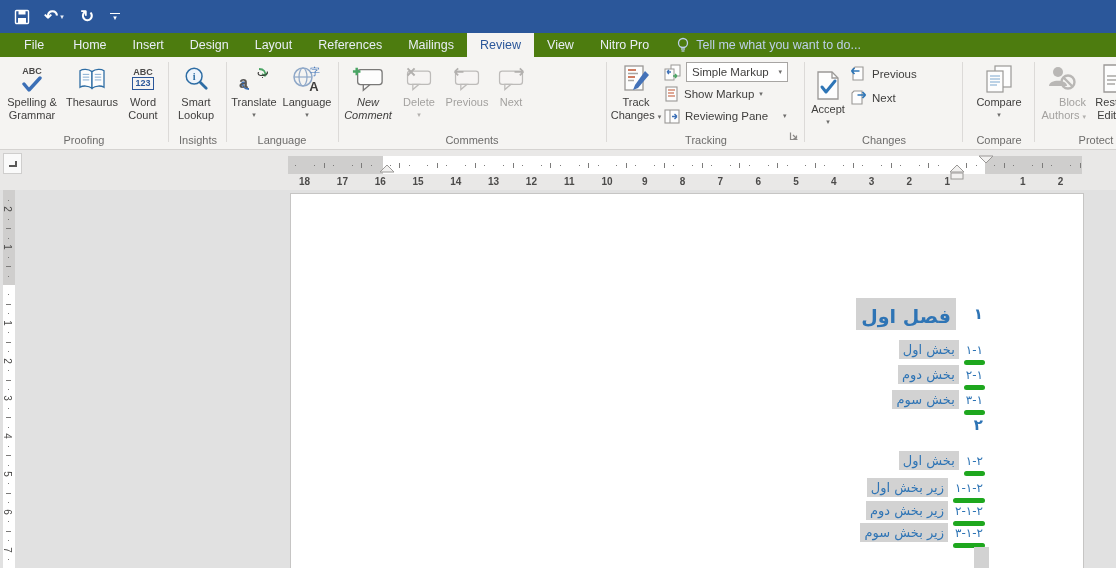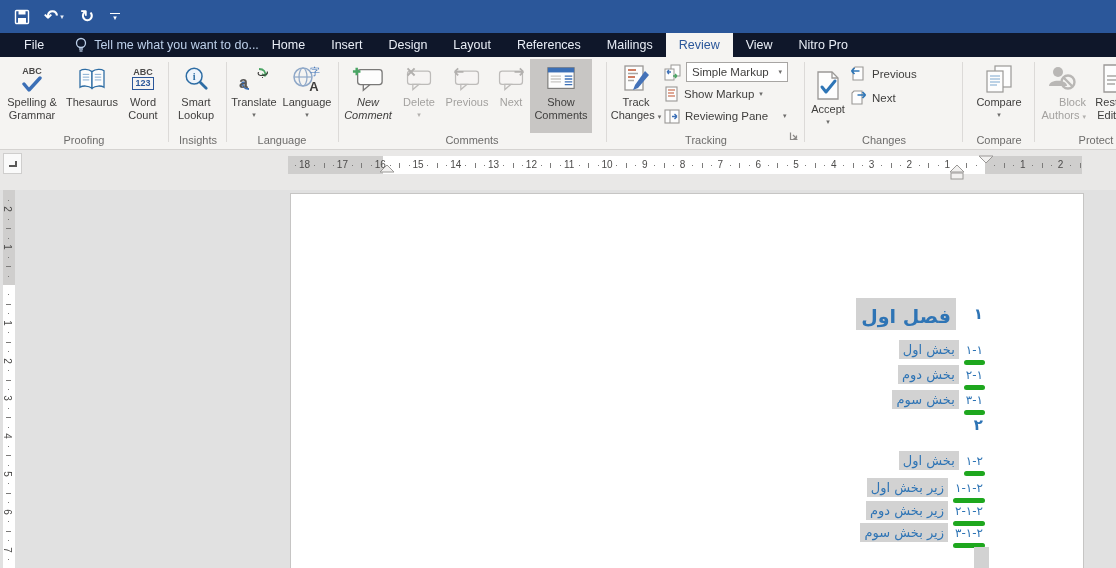--- a/index.html
+++ b/index.html
@@ -15,21 +15,21 @@
   .qat-btn { display:flex; align-items:center; justify-content:center; color:#fff; }
   #qat-save { left:14px; } #qat-undo { left:44px; } #qat-redo { left:80px; } #qat-more { left:110px; }
   .undo-glyph { font-size:17px; font-weight:bold; line-height:1; }
   .mini-caret { font-size:7px; margin-left:2px; color:#e8eef7; }
   .qmore { display:flex; flex-direction:column; align-items:center; }
   .qmore .bar { width:10px; border-top:1.5px solid #fff; margin-bottom:1px; }
   .qmore .vee { font-size:7px; line-height:5px; }
   #title-text { position:absolute; left:620px; top:0; height:33px; display:flex; align-items:center;
     color:#ffffff; font-size:12.5px; }
   
-  #tabrow { position:absolute; left:0; top:33px; width:1116px; height:24px; background:#0f172a;
+  #tabrow { position:absolute; left:0; top:33px; width:1116px; height:24px; background:#4d7c0f;
     display:flex; align-items:stretch; }
   .tab { padding:0 13px; display:flex; align-items:center; color:#e9eef6; font-size:12.5px; cursor:default; }
   .tab.file { margin-left:8px; padding:0 16px; }
   .tab.active { background:#f5f4f2; color:#2b579a; }
   #tellme { display:flex; align-items:center; gap:6px; color:#bdd0ea; font-size:12.5px; padding-left:14px; }
   
   #ribbon { position:absolute; left:0; top:57px; width:1116px; height:93px; background:#f5f4f2;
     border-bottom:1px solid #d5d3d1; }
   .group { position:absolute; top:0; height:92px; }
   .group-label { position:absolute; left:0; right:0; bottom:3px; text-align:center;
@@ -56,21 +56,21 @@
   .ticon { position:relative; width:30px; height:28px; }
   .ticon .ta { position:absolute; left:0; bottom:2px; font-size:16px; font-weight:bold; color:#595857; line-height:1; }
   .ticon .tb { position:absolute; right:0; top:0; font-size:13px; color:#3f3e3d; line-height:1; }
   
   #rulerstrip { position:absolute; left:0; top:150px; width:1116px; height:40px; background:#e9e8e7; }
   #tabselector { position:absolute; left:3px; top:3px; width:19px; height:21px; background:#fafafa;
     border:1px solid #cfcecd; display:flex; align-items:center; justify-content:center; }
   #tabselector .lglyph { width:8px; height:6px; border-left:2px solid #595857; border-bottom:2px solid #595857; transform:scaleX(-1); }
   #hruler { position:absolute; left:288px; top:6px; width:794px; height:18px; background:#cfcecd; }
   #hruler .zone-text { position:absolute; left:95px; top:0; width:602px; height:18px; background:#ffffff; }
-  .rnum { position:absolute; top:3px; font-size:10px; color:#4c4b4a; transform:translateX(-50%); line-height:12px; }
+  .rnum { position:absolute; top:20px; font-size:10px; color:#4c4b4a; transform:translateX(-50%); line-height:12px;font-weight:bold; }
   .rtick-bar { position:absolute; top:7px; width:1px; height:5px; background:#7c7b7a; }
   .rtick-dot { position:absolute; top:9px; width:1px; height:1px; background:#7c7b7a; }
   .marker { position:absolute; }
   
   #workspace { position:absolute; left:0; top:190px; width:1116px; height:378px; background:#e1e1e1; }
   #vruler { position:absolute; left:3px; top:0; width:12px; height:378px; background:#cfcecd; }
   #vruler .vzone { position:absolute; left:0; top:95px; width:12px; height:283px; background:#ffffff; }
   .vnum { position:absolute; left:1px; font-size:10px; color:#4c4b4a; transform:rotate(90deg); line-height:10px; }
   .vtick-bar { position:absolute; left:3px; height:1px; width:5px; background:#7c7b7a; }
   .vtick-dot { position:absolute; left:5px; width:1px; height:1px; background:#7c7b7a; }
@@ -114,39 +114,39 @@
     <div class="qat qat-btn" id="qat-more">
       <span class="qmore">
           <span class="bar"></span>
           <span class="vee">▾</span>
         </span>
     </div>
   </div>
 
   <div id="tabrow">
     <div class="tab file">File</div>
-    <div id="tellme">
-      <svg width="14" height="16" viewBox="0 0 14 16">
-          <circle cx="7" cy="6" r="4.5" fill="none" stroke="#bdd0ea" stroke-width="1.3"></circle>
-          <line x1="5" y1="12" x2="9" y2="12" stroke="#bdd0ea" stroke-width="1.3"></line>
-          <line x1="5.5" y1="14" x2="8.5" y2="14" stroke="#bdd0ea" stroke-width="1.3"></line>
-        </svg>
-      <span>Tell me what you want to do...</span>
-    </div>
     <div id="tabs-host" style="display:flex;">
         <div class="tab">Home</div>
         <div class="tab">Insert</div>
         <div class="tab">Design</div>
         <div class="tab">Layout</div>
         <div class="tab">References</div>
         <div class="tab">Mailings</div>
         <div class="tab active">Review</div>
         <div class="tab">View</div>
         <div class="tab">Nitro Pro</div>
       </div>
+    <div id="tellme">
+      <svg width="14" height="16" viewBox="0 0 14 16">
+          <circle cx="7" cy="6" r="4.5" fill="none" stroke="#bdd0ea" stroke-width="1.3"></circle>
+          <line x1="5" y1="12" x2="9" y2="12" stroke="#bdd0ea" stroke-width="1.3"></line>
+          <line x1="5.5" y1="14" x2="8.5" y2="14" stroke="#bdd0ea" stroke-width="1.3"></line>
+        </svg>
+      <span>Tell me what you want to do...</span>
+    </div>
   </div>
 
   <div id="ribbon">
 
     <div class="group" style="left:2px; width:164px;">
       <div class="grow">
         <div class="bigbtn" style="width:60px;">
           <span class="bicon">
             <span class="icon-stack">
                 <span class="abc-txt">ABC</span>
@@ -265,31 +265,20 @@
         </div>
         <div class="bigbtn dis" style="width:38px;">
           <span class="bicon">
             <svg width="30" height="28" viewBox="0 0 34 28">
                 <rect x="4" y="5" width="26" height="15" rx="3" fill="#f6f4f3" stroke="#bdbbb9" stroke-width="1.4"></rect>
                 <polygon points="10,20 10,26 17,20" fill="#f6f4f3" stroke="#bdbbb9" stroke-width="1.4"></polygon>
                 <path d="M21 6 h10 M31 6 l-4 -4 M31 6 l-4 4" stroke="#b2b0ae" stroke-width="2" fill="none"></path>
               </svg>
           </span>
           <span class="blabel">Next</span>
-        </div>
-        <div class="bigbtn pressed" style="width:62px;">
-          <span class="bicon">
-            <svg width="30" height="28" viewBox="0 0 32 28">
-                <rect x="2" y="2" width="28" height="22" fill="#fdfdfd" stroke="#7a7978" stroke-width="1.2"></rect>
-                <rect x="2" y="2" width="28" height="5" fill="#3b6fb6"></rect>
-                <path d="M20 11 h8 M20 14 h8 M20 17 h8 M20 20 h8" stroke="#3b6fb6" stroke-width="1.4"></path>
-                <path d="M5 11 h11 M5 14 h11 M5 17 h11" stroke="#c8c6c4" stroke-width="1.4"></path>
-              </svg>
-          </span>
-          <span class="blabel" style="max-width:62px;">Show Comments</span>
         </div>
       </div>
       <div class="group-label">Comments</div>
     </div>
     <div class="gsep" style="left:606px;"></div>
 
     <div class="group" style="left:608px; width:196px;">
       <div class="grow">
         <div class="bigbtn" style="width:56px;">
           <span class="bicon">

